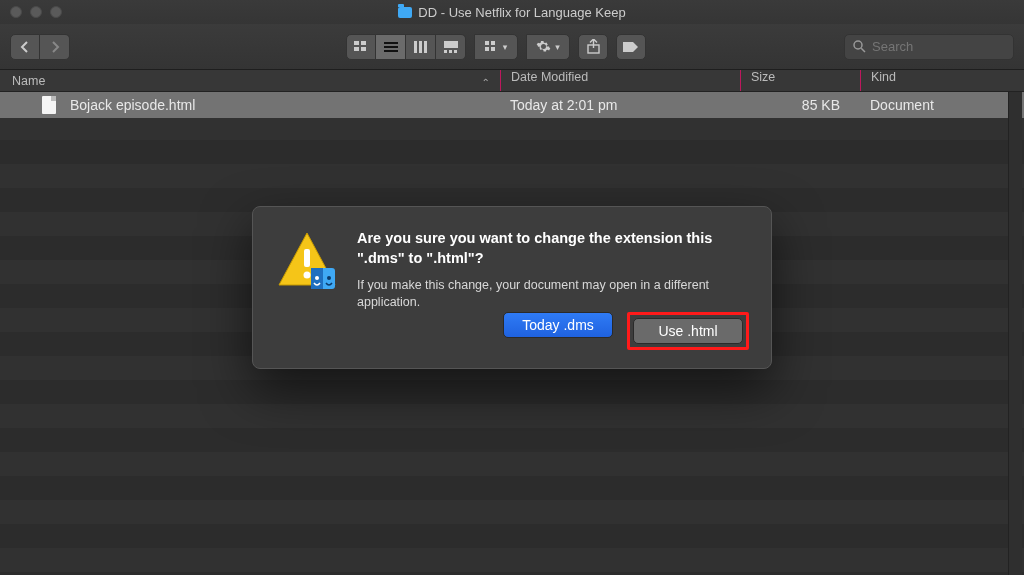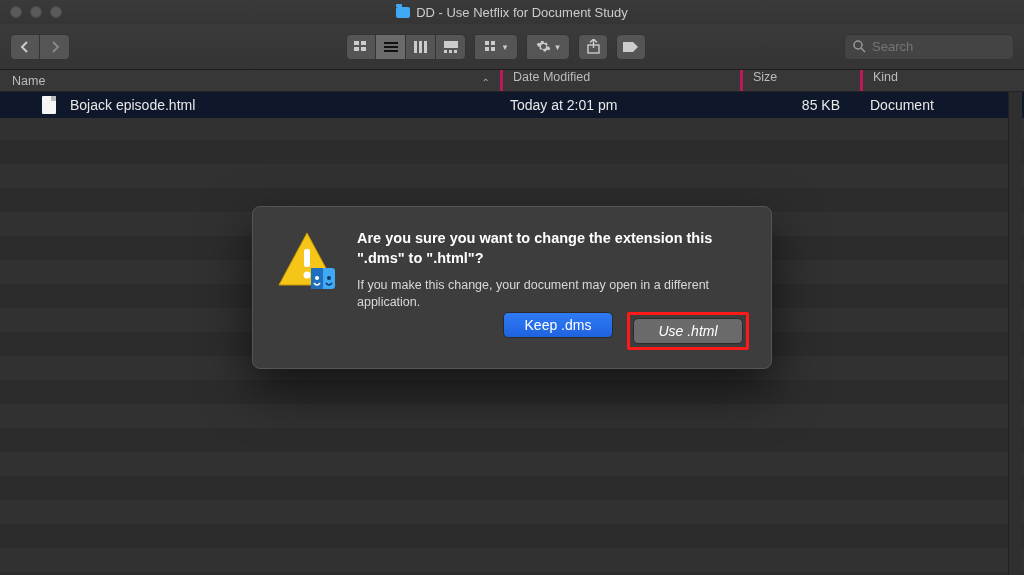--- a/index.html
+++ b/index.html
@@ -68,32 +68,32 @@
     background:#373737;
     border-bottom:1px solid #222;
     display:flex; align-items:center;
     font-size:12.5px; color:#bbb;
   }
   .col-name { width:500px; padding-left:12px; display:flex; align-items:flex-end; gap:4px; }
   .col-date { width:240px; padding-left:10px; }
   .col-size { width:120px; padding-left:10px; }
   .col-kind { flex:1; padding-left:10px; }
   .sort-caret { font-size:10px; margin-left:auto; margin-right:10px; color:#aaa; }
-  .coldiv { border-left:3px solid #be185d; height:100%; }
+  .coldiv { border-left:1px solid #be185d; height:100%; }
 
   
   .files { flex:1; position:relative; overflow:hidden; }
   .stripes {
     position:absolute; inset:0;
     background: repeating-linear-gradient(#2c2c2c 0 24px, #313131 24px 48px);
   }
   .row {
     position:relative; height:26px; display:flex; align-items:center;
     font-size:14px; color:#e8e8e8;
-    background:#0f172a;
+    background:#737373;
   }
   .file-ic {
     width:14px; height:18px; background:#f5f5f5; margin:0 10px 0 30px;
     border-radius:1px; position:relative;
   }
   .file-ic::after { content:""; position:absolute; top:0; right:0; width:5px; height:5px; background:#bbb; }
   .row .col-name { display:flex; align-items:center; }
   .row .col-size { text-align:right; padding-right:20px; }
 
   
@@ -114,38 +114,38 @@
   .dlg-title { font-size:14.5px; font-weight:600; color:#fff; line-height:1.35; margin-bottom:8px; }
   .dlg-msg { font-size:12.5px; color:#d8d8d8; line-height:1.4; }
   .dlg-buttons { display:flex; justify-content:flex-end; gap:14px; }
   .dlg-btn {
     min-width:110px; height:26px; border-radius:5px; font-size:14px;
     display:flex; align-items:center; justify-content:center;
     border:1px solid #2a2a2a;
   }
   .btn-primary { background:linear-gradient(#2f7bf5,#1f62e0); color:#fff; }
   .btn-default { background:#6a6a6a; color:#fff; }
-  .highlight-box { border:3px solid #ff1a1a; padding:3px; border-radius:2px;font-style:italic; }
+  .highlight-box { border:3px solid #ff1a1a; padding:3px; border-radius:2px; }
 
   .scrollbar { position:absolute; right:2px; top:0; bottom:0; width:14px; background:#2f2f2f; border-left:1px solid #222; }
 </style>
 </head>
 <body>
 
 <div class="window">
 
   <div class="titlebar">
     <div class="traffic">
       <div class="dot"></div>
       <div class="dot"></div>
       <div class="dot"></div>
     </div>
     <div class="title-center">
       <span class="folder-ic"></span>
-      <span>DD - Use Netflix for Document Study</span>
+      <span>DD - Use Netflix for Language Keep</span>
     </div>
   </div>
 
   <div class="toolbar">
     <div class="nav">
       <div class="tb-btn">
         <svg width="10" height="12" viewBox="0 0 10 12">
             <path d="M7 1 L2 6 L7 11" stroke="#ccc" stroke-width="2" fill="none"></path>
           </svg>
       </div>
@@ -275,21 +275,21 @@
             <path d="M3 18 q3 4 6 0" stroke="#fff" stroke-width="1.5" fill="none"></path>
             <path d="M15 18 q3 4 6 0" stroke="#0b3a6b" stroke-width="1.5" fill="none"></path>
           </g>
         </svg>
       </div>
       <div class="dialog-body">
         <div class="dlg-title">Are you sure you want to change the extension this ".dms" to ".html"?</div>
         <div class="dlg-msg">If you make this change, your document may open in a different application.</div>
         <div class="dlg-buttons">
           <div class="dlg-btn btn-primary">
-            <span>Keep .dms</span>
+            <span>Today .dms</span>
           </div>
           <div class="highlight-box">
             <div class="dlg-btn btn-default">
               <span>Use .html</span>
             </div>
           </div>
         </div>
       </div>
     </div>
   </div>

